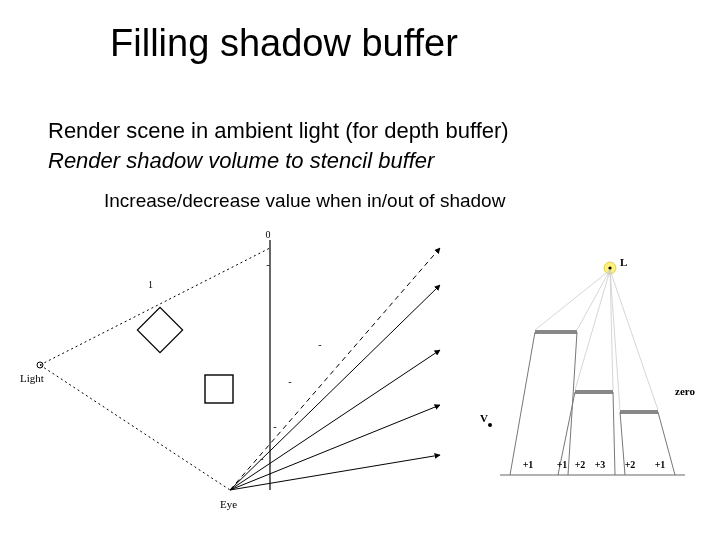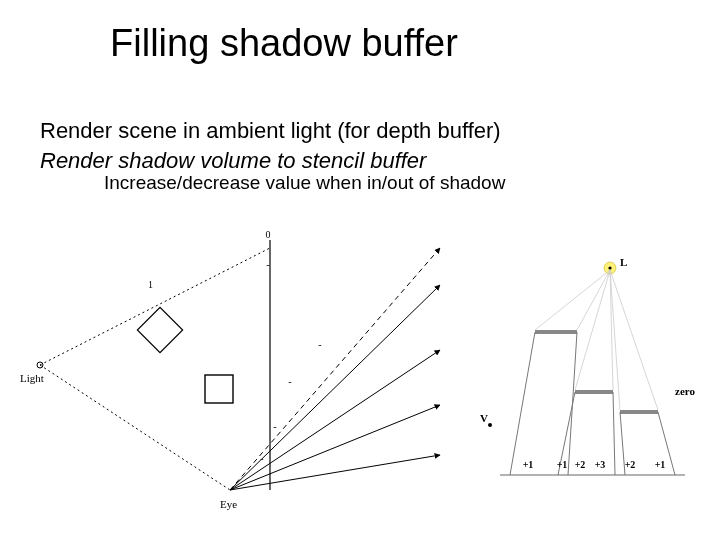--- a/index.html
+++ b/index.html
@@ -22,30 +22,30 @@
     top: 22px;
     left: 0;
     right: 0;
     text-align: center;
     font-size: 38px;
     font-weight: 400;
     letter-spacing: 0px;
   }
   .body-text {
     position: absolute;
-    left: 40px;
+    left: 48px;
     font-size: 22px;
     line-height: 1.2;
   }
   .line1 { top: 118px; }
   .line2 { top: 148px; font-style: italic; }
   .sub   {
     position: absolute;
     left: 104px;
-    top: 172px;
+    top: 190px;
     font-size: 19px;
   }
   .fig-area {
     position: absolute;
     left: 20px;
     top: 230px;
     width: 680px;
     height: 290px;
   }
   .fig-svg {

